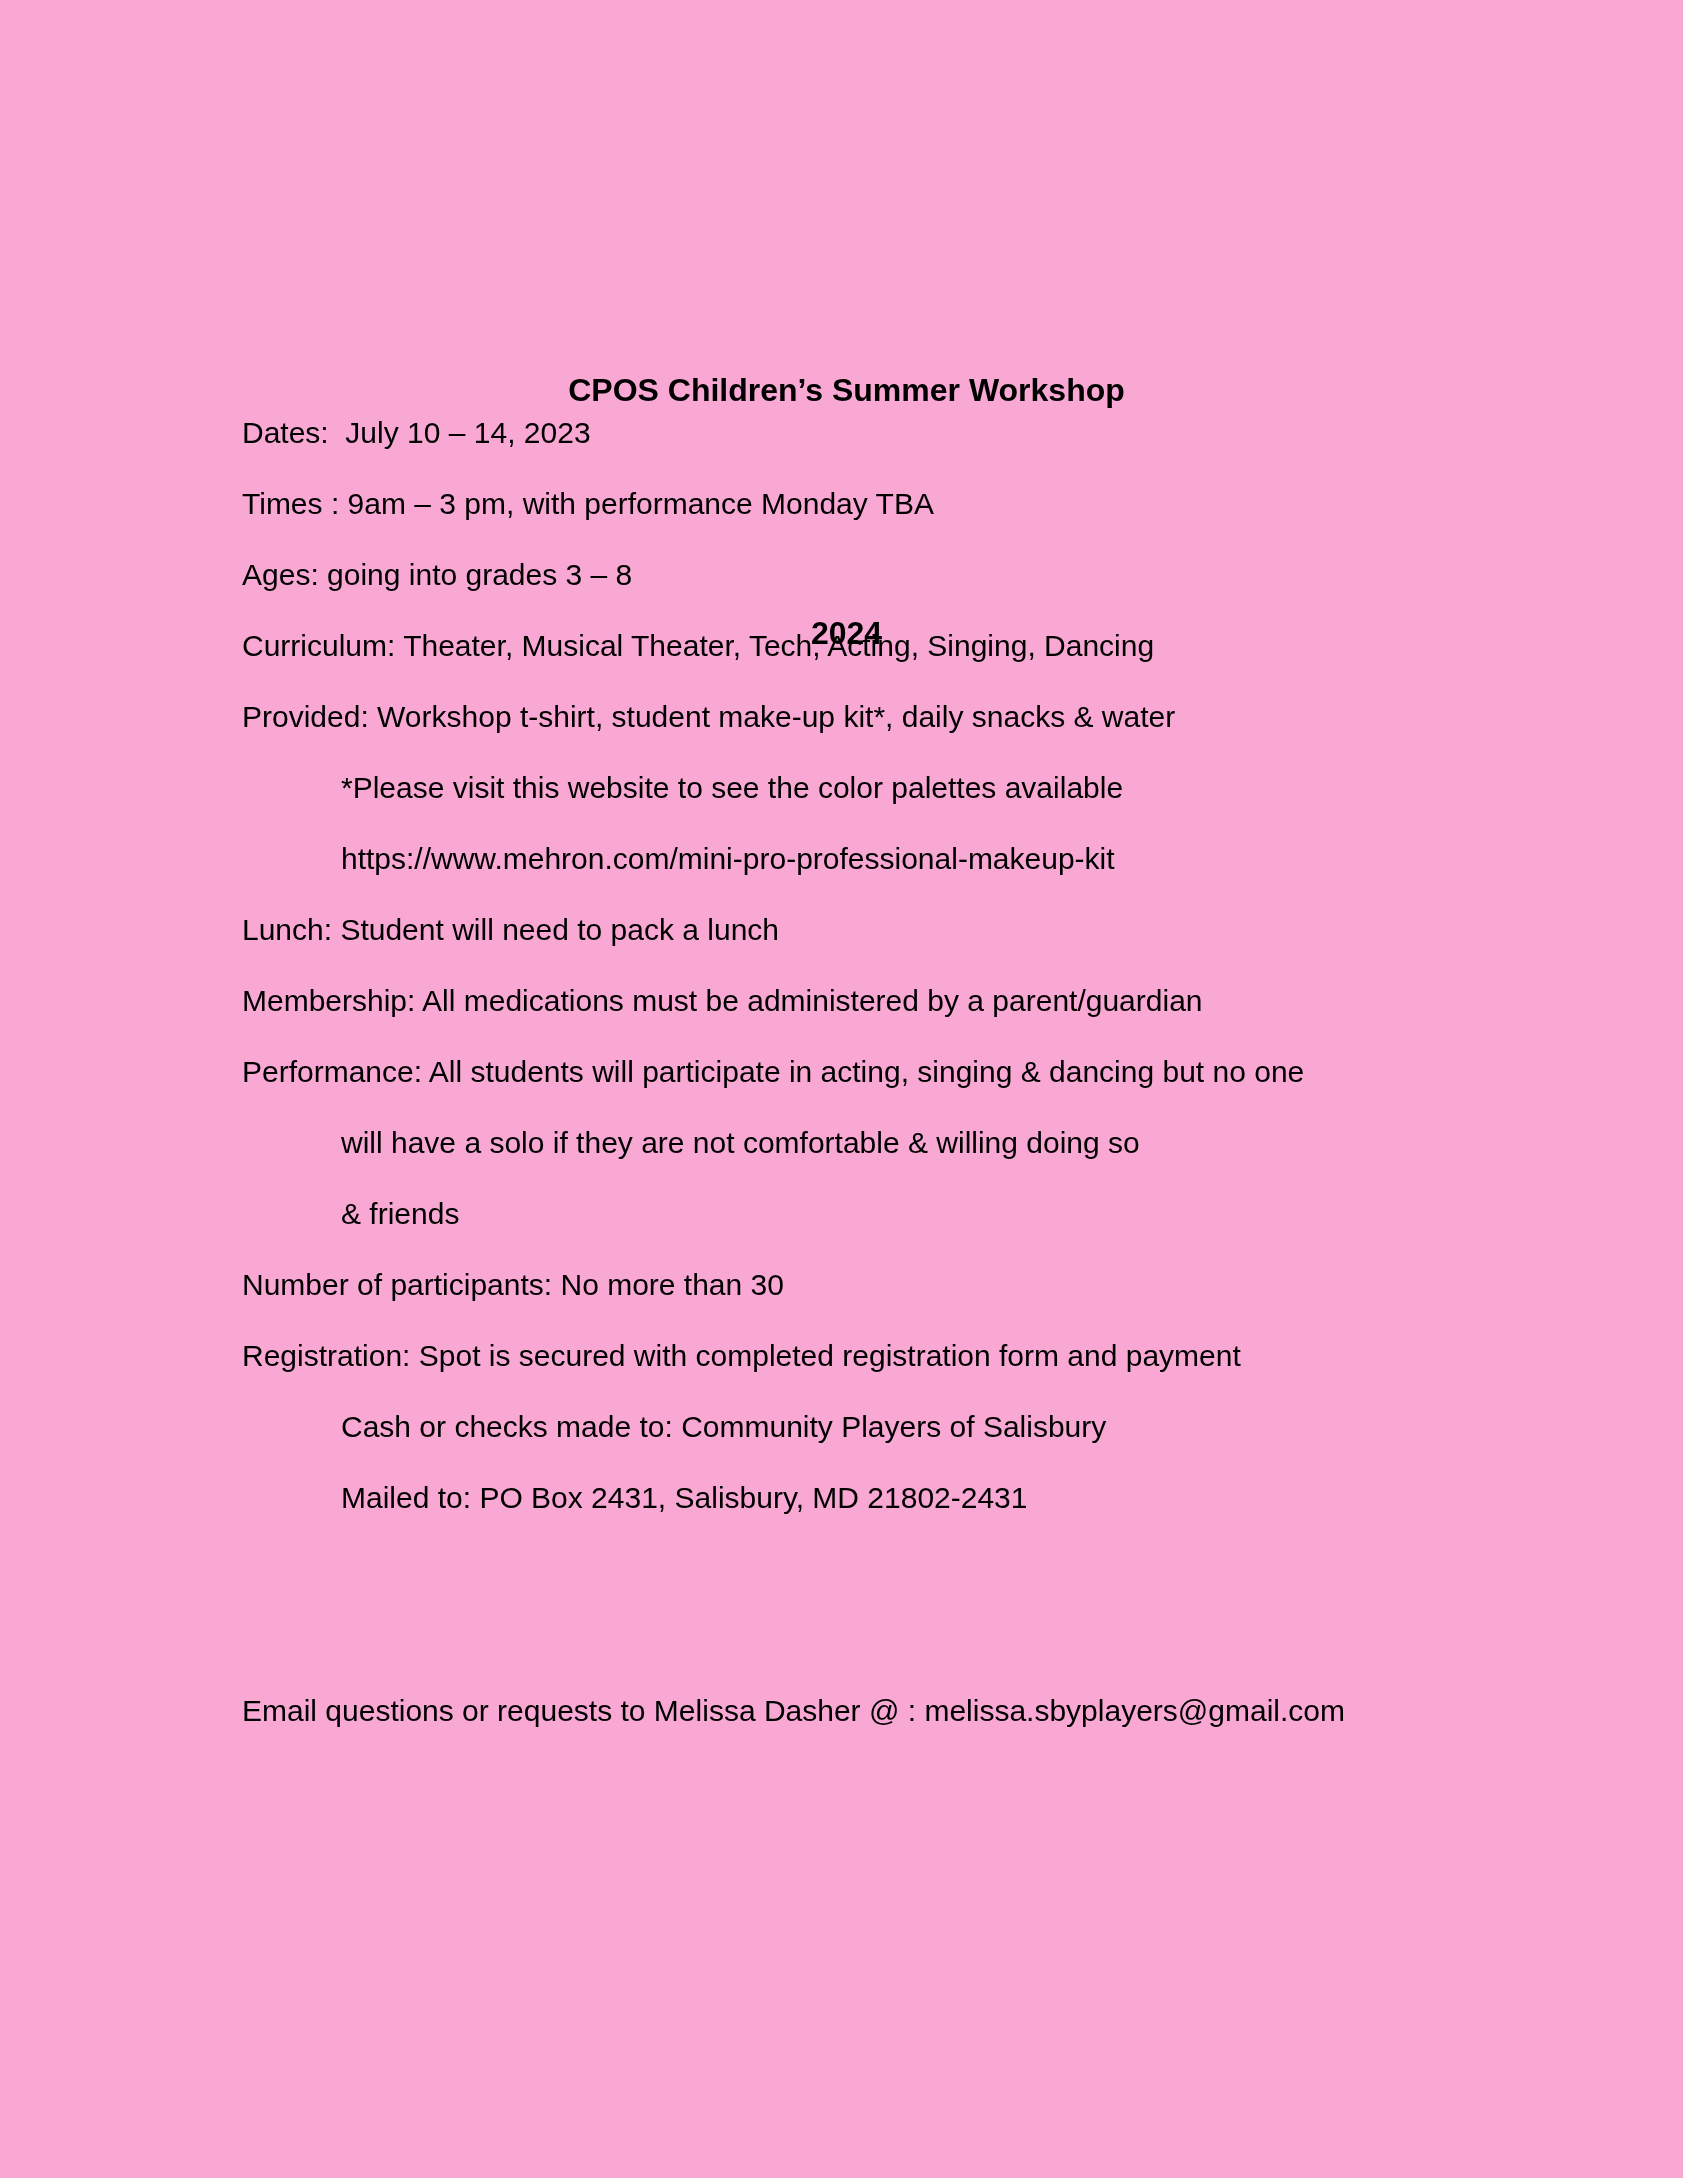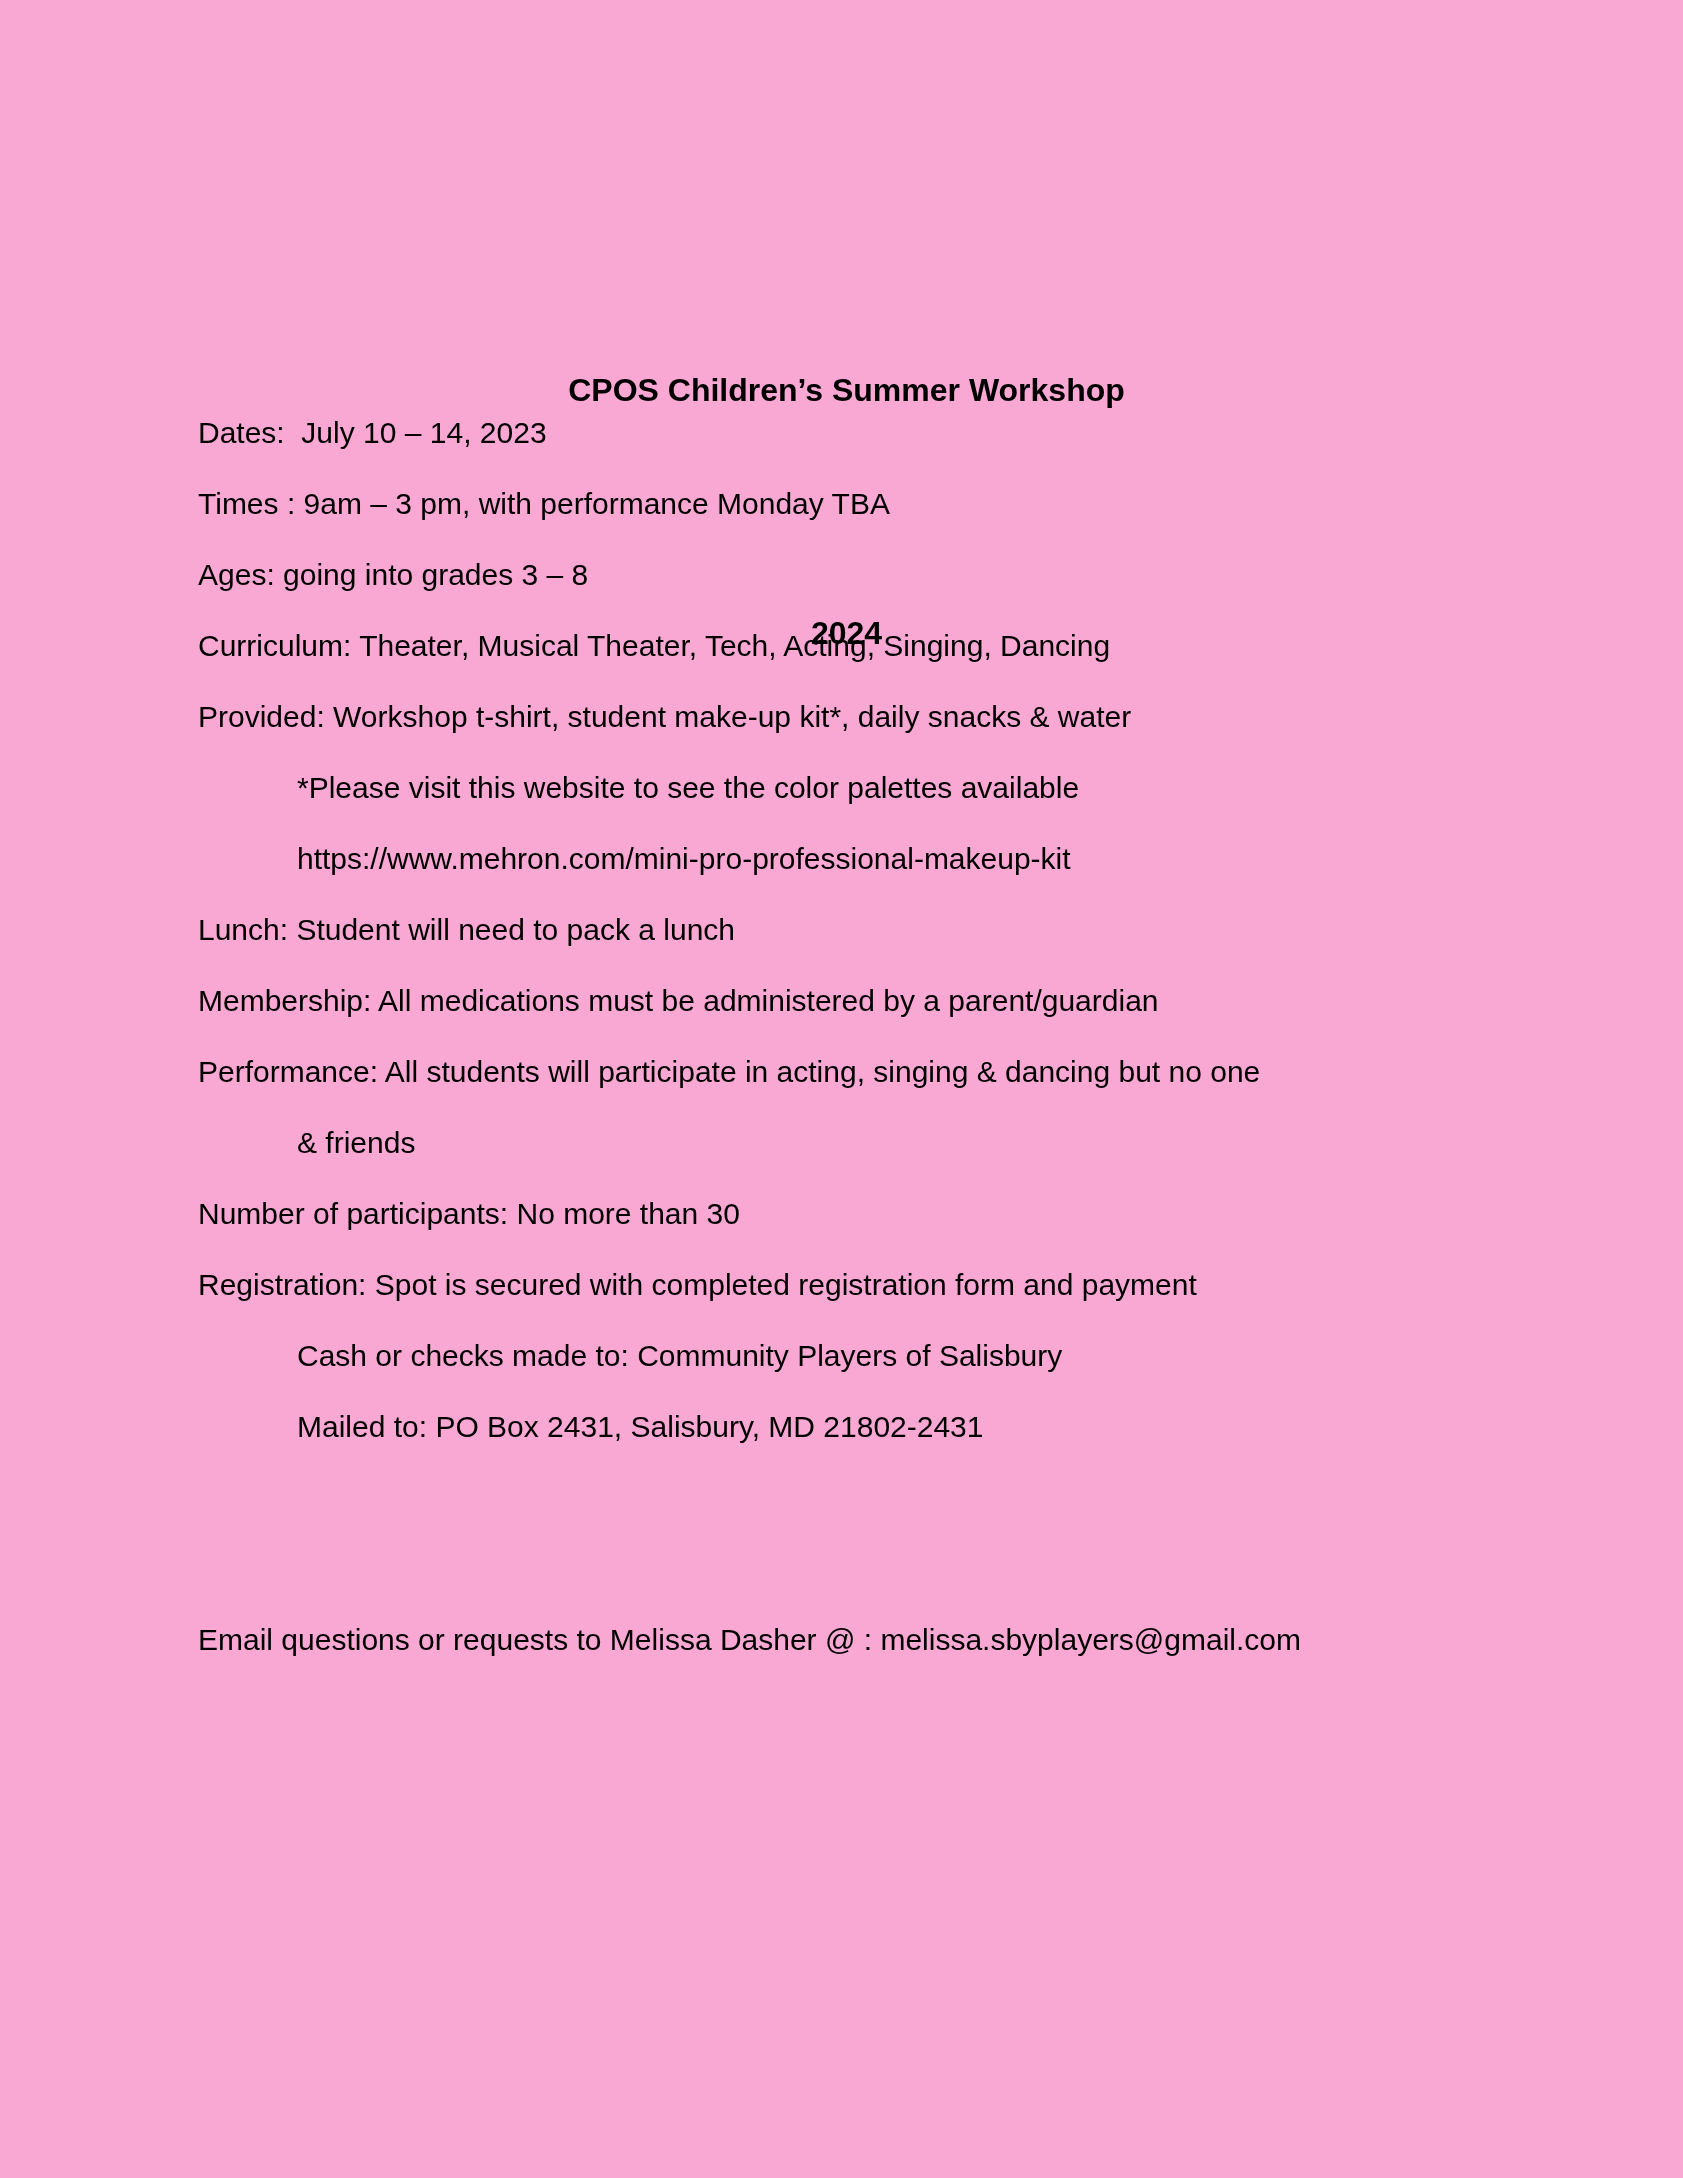--- a/index.html
+++ b/index.html
@@ -32,20 +32,21 @@
     top: 397px;
     left: 198px;
     width: 1297px;
     font-size: 30px;
     line-height: 71px;
     font-weight: 400;
   }
   .line {
     white-space: pre;
     height: 71px;
+    margin-left: 44px;
   }
   .line.indent {
     padding-left: 99px;
   }
   .blank-line {
     height: 71px;
   }
 </style>
 </head>
 <body>
@@ -59,20 +60,21 @@
       <div class="line">Dates:  July 10 – 14, 2023</div>
       <div class="line">Times : 9am – 3 pm, with performance Monday TBA</div>
       <div class="line">Ages: going into grades 3 – 8</div>
       <div class="line">Curriculum: Theater, Musical Theater, Tech, Acting, Singing, Dancing</div>
       <div class="line">Provided: Workshop t-shirt, student make-up kit*, daily snacks &amp; water</div>
       <div class="line indent">*Please visit this website to see the color palettes available</div>
       <div class="line indent">https://www.mehron.com/mini-pro-professional-makeup-kit</div>
       <div class="line">Lunch: Student will need to pack a lunch</div>
       <div class="line">Membership: All medications must be administered by a parent/guardian</div>
       <div class="line">Performance: All students will participate in acting, singing &amp; dancing but no one</div>
+      <div class="line indent">will have a solo if they are not comfortable &amp; willing doing so</div>
       <div class="line indent">&amp; friends</div>
       <div class="line">Number of participants: No more than 30</div>
       <div class="line">Registration: Spot is secured with completed registration form and payment</div>
       <div class="line indent">Cash or checks made to: Community Players of Salisbury</div>
       <div class="line indent">Mailed to: PO Box 2431, Salisbury, MD 21802-2431</div>
       <div class="blank-line"></div>
       <div class="blank-line"></div>
       <div class="line">Email questions or requests to Melissa Dasher @ : melissa.sbyplayers@gmail.com</div>
     </div>
 </div>

